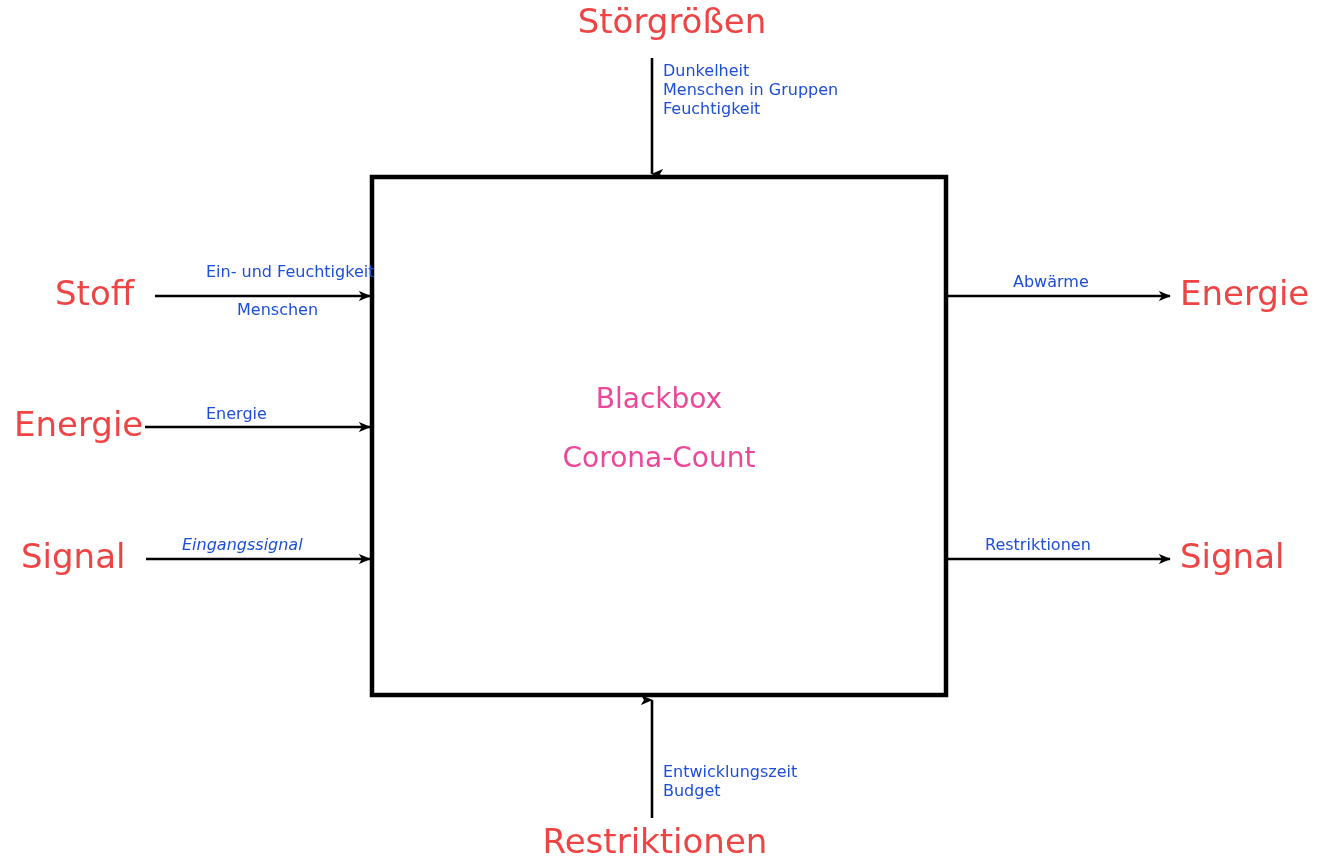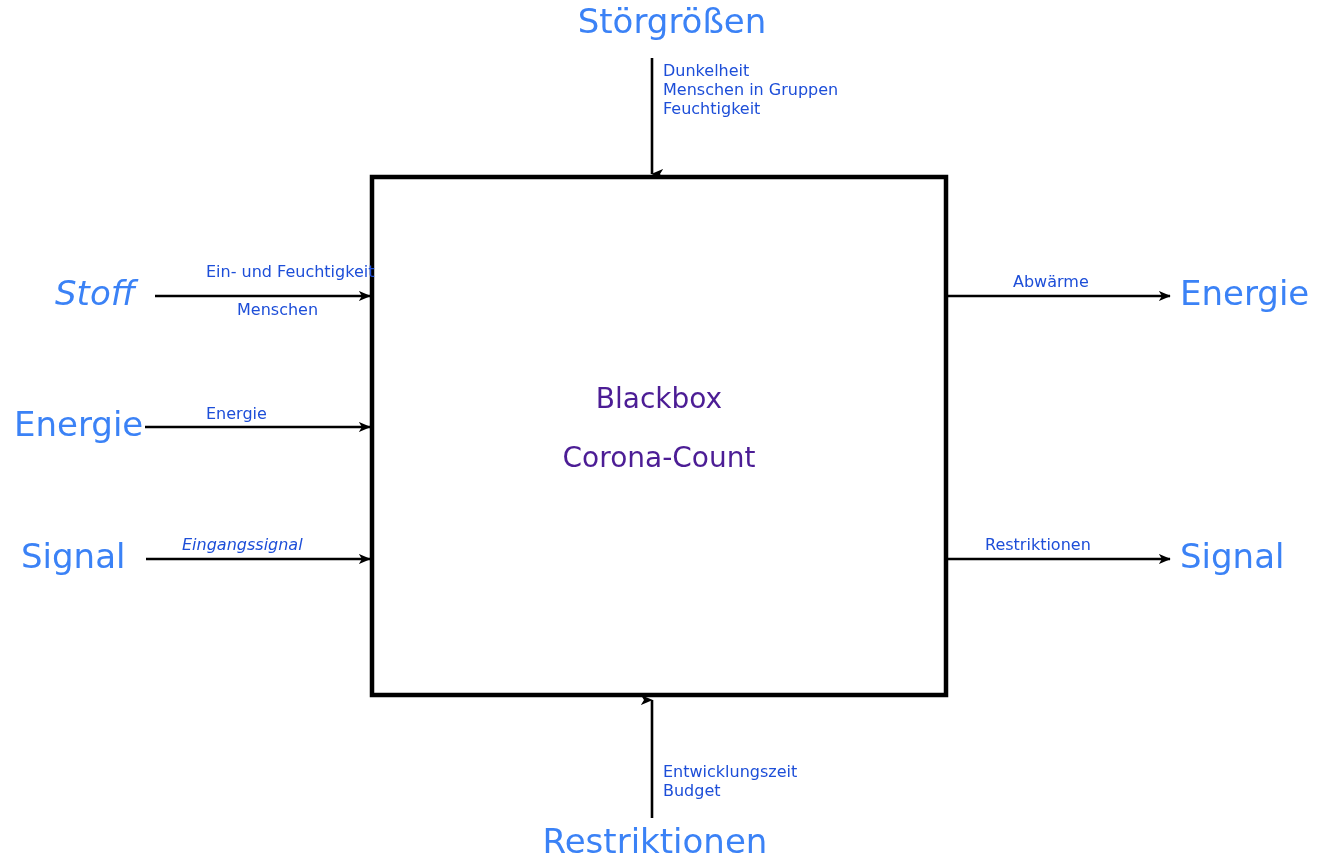--- a/index.html
+++ b/index.html
@@ -23,29 +23,29 @@
     left: 0;
     top: 0;
     width: 1322px;
     height: 863px;
   }
   .big-label {
     position: absolute;
     font-size: 34px;
     line-height: 40px;
     white-space: nowrap;
-    color: #3b82f6;
+    color: #ef4444;
   }
   .box-label {
     position: absolute;
     font-size: 28px;
     line-height: 34px;
     white-space: nowrap;
     text-align: left;
-    color: #4c1d95;
+    color: #ec4899;
   }
   .small-label {
     position: absolute;
     font-size: 16px;
     line-height: 19px;
     white-space: nowrap;
     color: #1d4ed8;
   }
   .small-label.multi {
     white-space: pre;
@@ -88,21 +88,21 @@
 
     <line x1="948" y1="559" x2="1170" y2="559" stroke="#000000" stroke-width="2.6" marker-end="url(#arrowhead-right)"></line>
   </svg>
 
   <div class="big-label center-x" style="left:672px; top:1px;">Störgrößen</div>
 
   <div class="small-label multi" style="left:663px; top:61px;">Dunkelheit
 Menschen in Gruppen
 Feuchtigkeit</div>
 
-  <div class="big-label" style="left:55px; top:273px;font-style:italic;">Stoff</div>
+  <div class="big-label" style="left:55px; top:273px;">Stoff</div>
   <div class="small-label" style="left:206px; top:262px;">Ein-  und Feuchtigkeit</div>
   <div class="small-label" style="left:237px; top:300px;text-align:center;">Menschen</div>
 
   <div class="big-label" style="left:14px; top:404px;">Energie</div>
   <div class="small-label" style="left:206px; top:404px;">Energie</div>
 
   <div class="big-label" style="left:21px; top:536px;">Signal</div>
   <div class="small-label" style="left:182px; top:535px;font-style:italic;">Eingangssignal</div>
 
   <div class="box-label center-x" style="left:659px; top:382px;">Blackbox</div>

